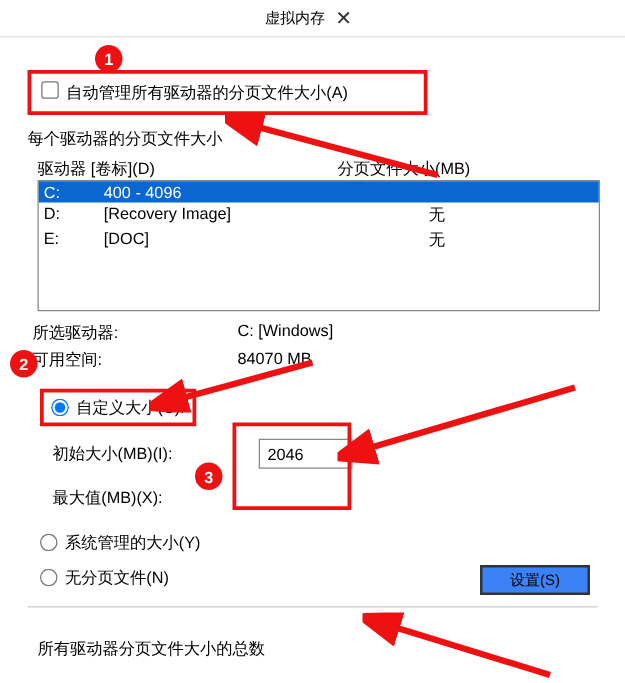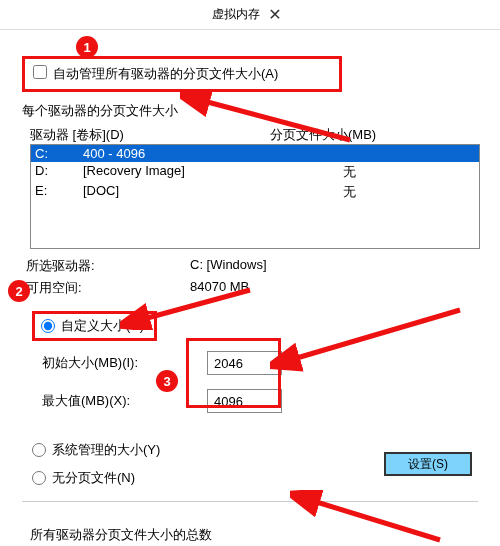--- a/index.html
+++ b/index.html
@@ -34,21 +34,21 @@
 
 .radio-row { display: flex; align-items: center; gap: 6px; font-size: 13px; margin: 14px 0 0 10px; }
 .radio-row input[type=radio] { width: 14px; height: 14px; }
 .radio-custom-box { border: 3px solid #e11; padding: 3px 6px; display: inline-flex; align-items: center; gap: 6px; }
 
 .size-row { display: flex; align-items: center; font-size: 13px; margin: 10px 0 0 20px; }
 .size-row .slabel { width: 165px; }
 .size-row input[type=text] { width: 75px; height: 24px; border: 1px solid #888; padding: 0 6px; font-size: 13px; }
 .size-inputs-box { border: 3px solid #e11; padding: 4px 8px 6px 8px; position: absolute; left: 186px; top: 338px; width: 95px; height: 70px; pointer-events: none; }
 
-.set-button { position: absolute; right: 28px; top: 452px; width: 88px; height: 24px; border: 2px solid #333; background: #7dd3fc; font-size: 12px; cursor: pointer; margin-left: 28px; }
+.set-button { position: absolute; right: 28px; top: 452px; width: 88px; height: 24px; border: 2px solid #333; background: #3b82f6; font-size: 12px; cursor: pointer; margin-left: 28px; }
 
 .total-label { font-size: 13px; margin: 24px 0 0 8px; }
 
 
 .badge { position: absolute; width: 22px; height: 22px; border-radius: 50%; background: #e11; color: #fff; font-size: 13px; font-weight: bold; display: flex; align-items: center; justify-content: center; z-index: 10; }
 .b1 { left: 76px; top: 36px; }
 .b2 { left: 8px; top: 280px; }
 .b3 { left: 156px; top: 370px; }
 
 
@@ -109,24 +109,23 @@
       <label>自定义大小(C):</label>
     </span>
   </div>
 
   <div class="size-row">
     <span class="slabel">初始大小(MB)(I):</span>
     <input type="text" value="2046" style="">
   </div>
   <div class="size-row" style="margin-top:14px;">
     <span class="slabel">最大值(MB)(X):</span>
-    <input type="text" value="4096" style="">
   </div>
 
-  <div class="radio-row" style="margin-top:28px;">
+  <div class="radio-row" style="margin-top:18px;">
     <input type="radio" name="pf" style="">
     <label>系统管理的大小(Y)</label>
   </div>
   <div class="radio-row" style="margin-top:10px;">
     <input type="radio" name="pf" style="">
     <label>无分页文件(N)</label>
   </div>
 
   <hr class="sep">
 

